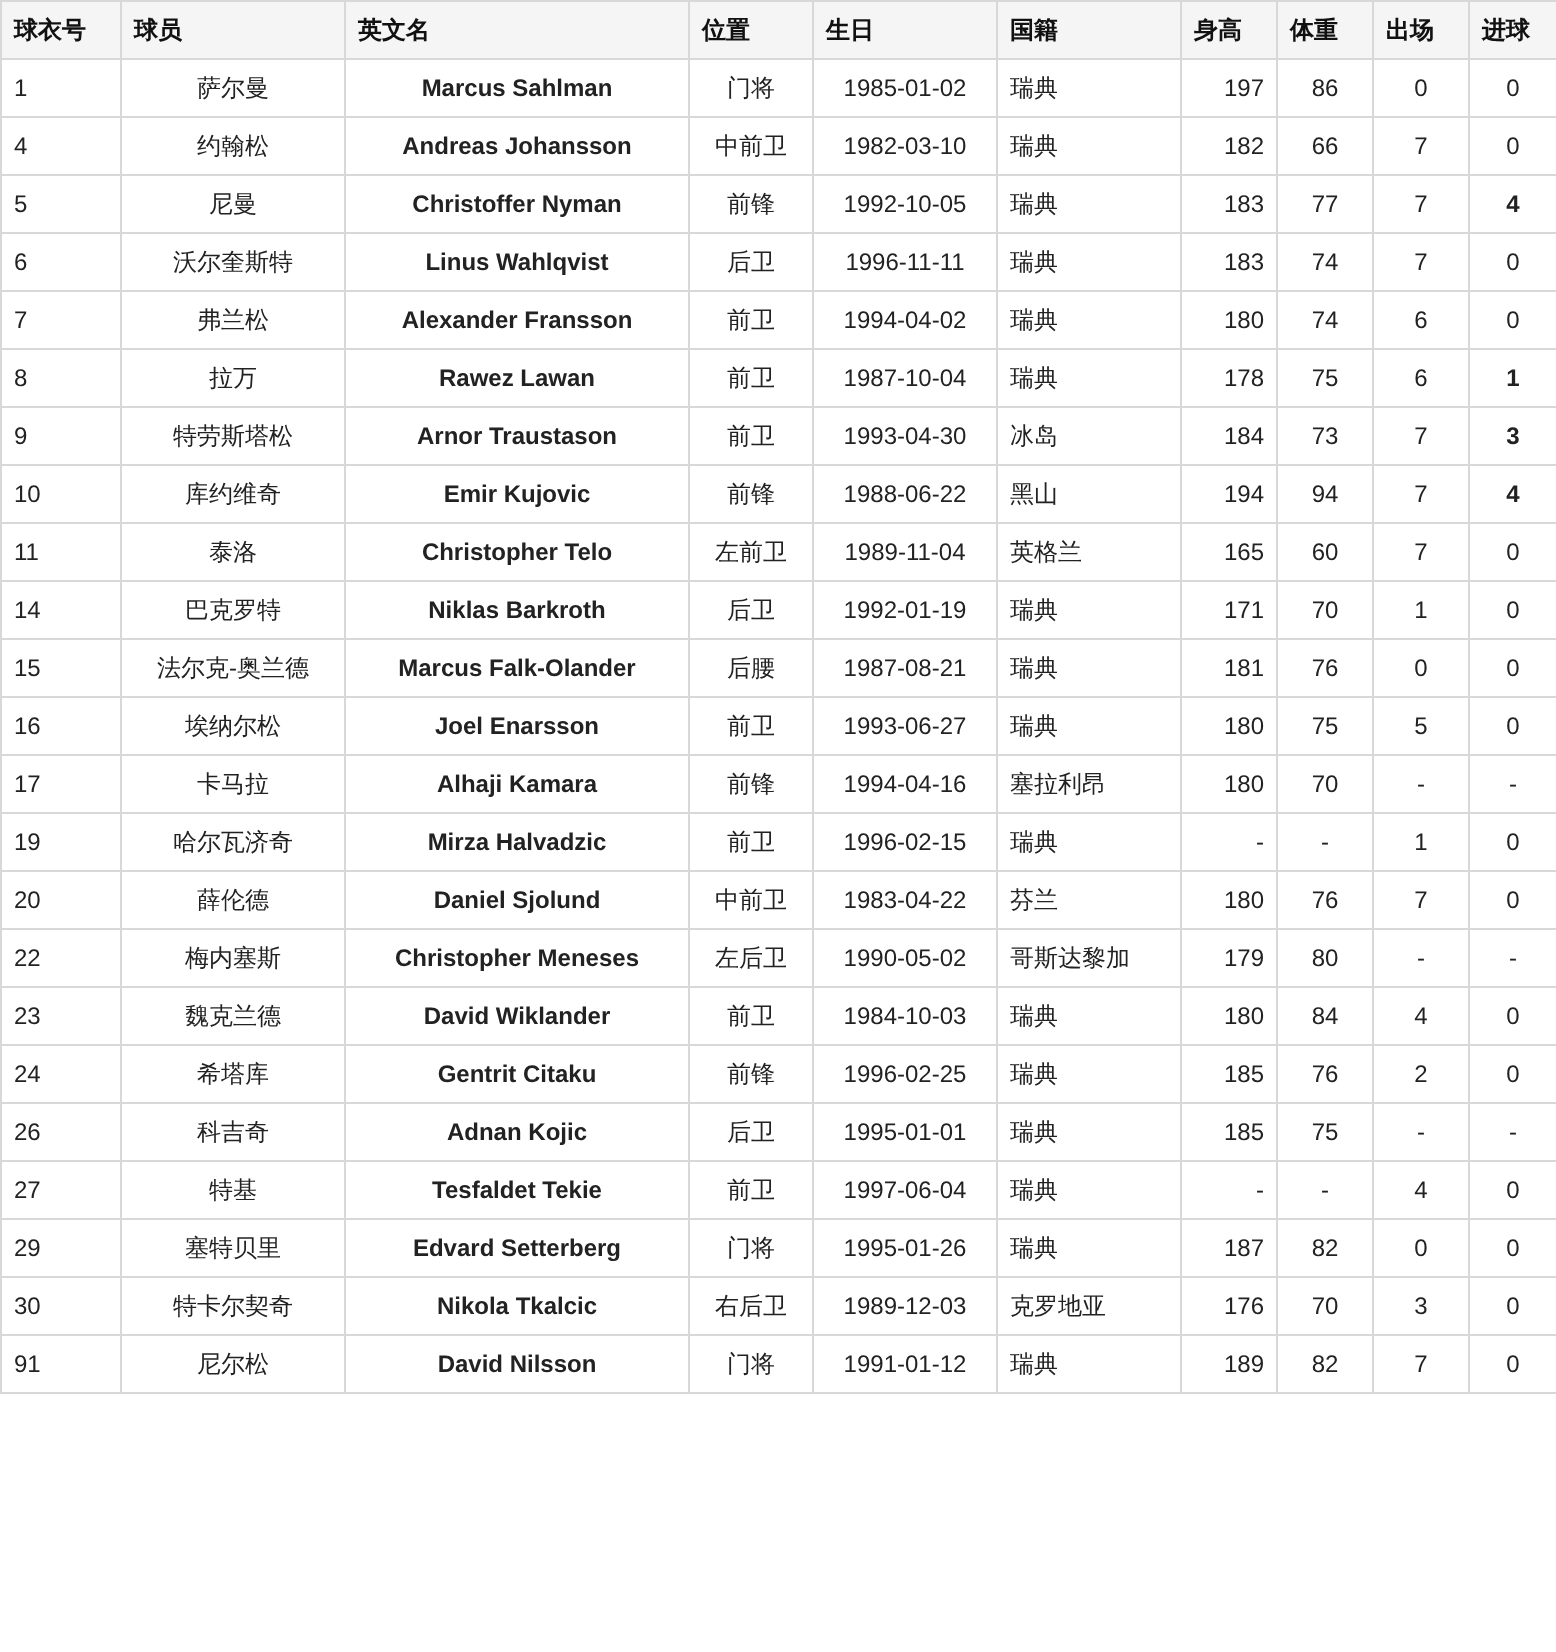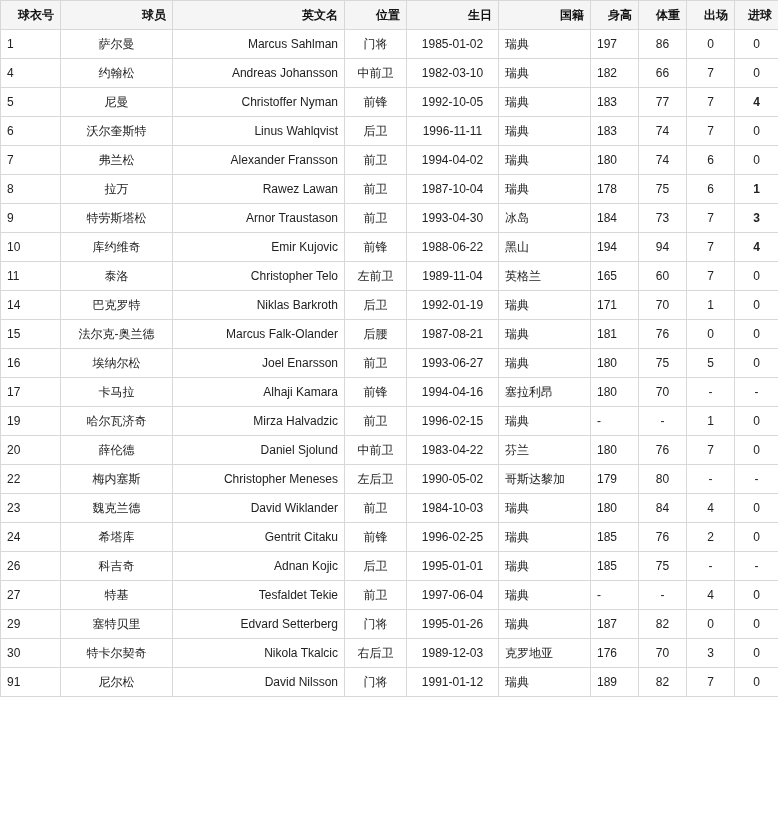--- a/index.html
+++ b/index.html
@@ -26,42 +26,42 @@
     height: 28px;
     padding: 0 6px;
     font-size: 12px;
     white-space: nowrap;
     overflow: hidden;
     text-overflow: ellipsis;
   }
   table.roster thead th {
     background: #f5f5f5;
     font-weight: bold;
-    text-align: right;
+    text-align: left;
     color: #111111;
   }
   
   col.c-num    { width: 60px; }
   col.c-cn     { width: 112px; }
   col.c-en     { width: 172px; }
   col.c-pos    { width: 62px; }
   col.c-bd     { width: 92px; }
   col.c-nat    { width: 92px; }
   col.c-h      { width: 48px; }
   col.c-w      { width: 48px; }
   col.c-app    { width: 48px; }
   col.c-gls    { width: 44px; }
 
   td.num       { text-align: left; padding-left: 8px; }
   td.cn        { text-align: center; }
-  td.en        { text-align: right; padding-left: 12px; }
+  td.en        { text-align: center; padding-left: 12px; font-weight: bold; }
   td.pos       { text-align: center; }
   td.bd        { text-align: center; }
   td.nat       { text-align: left; }
-  td.h         { text-align: left; }
+  td.h         { text-align: right; }
   td.w         { text-align: center; }
   td.app       { text-align: center; }
   td.gls       { text-align: center; }
   td.gls.bold  { font-weight: bold; }
   .tail-space  { height: 40px; }
 </style>
 </head>
 <body>
 
 <table class="roster">

